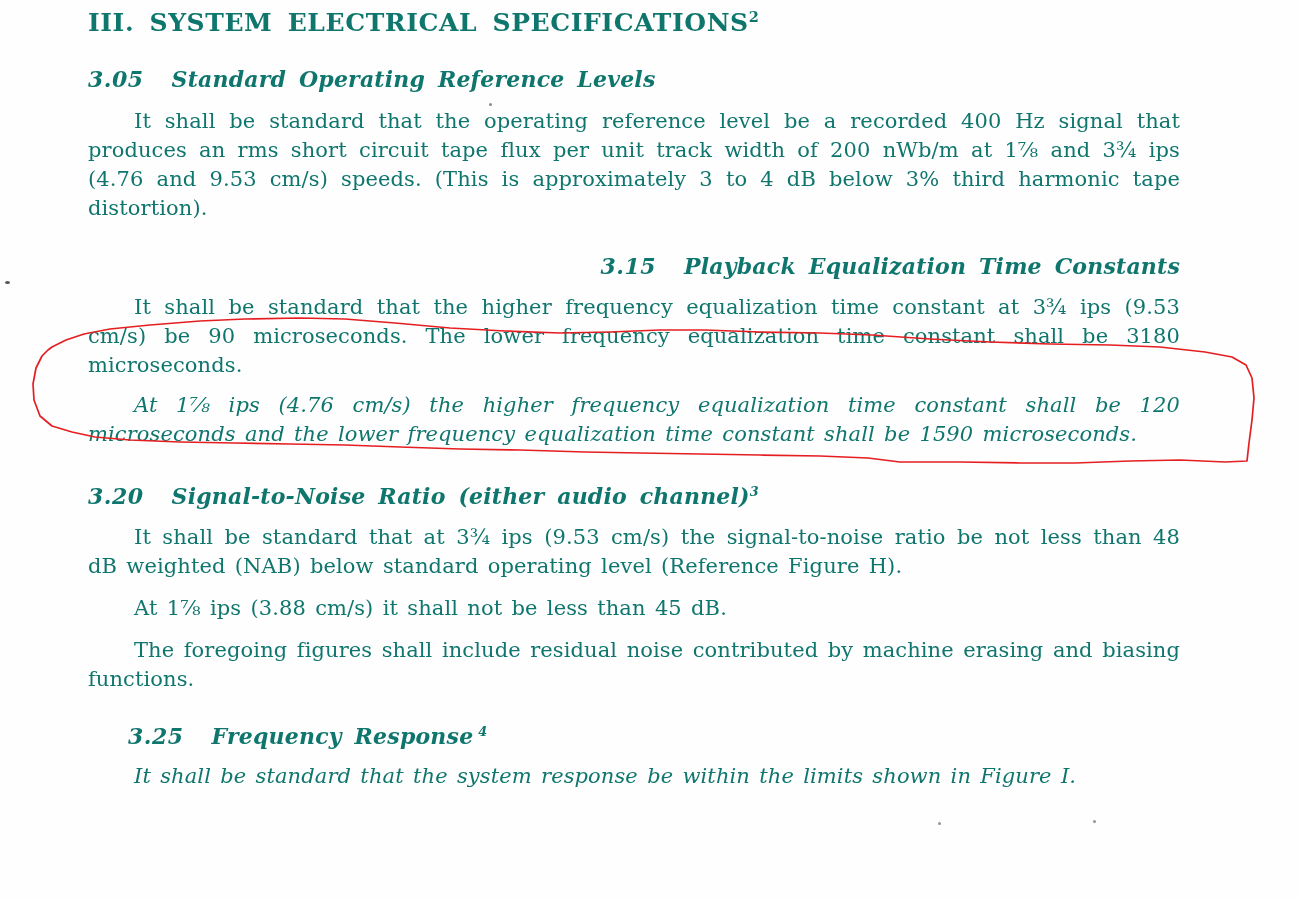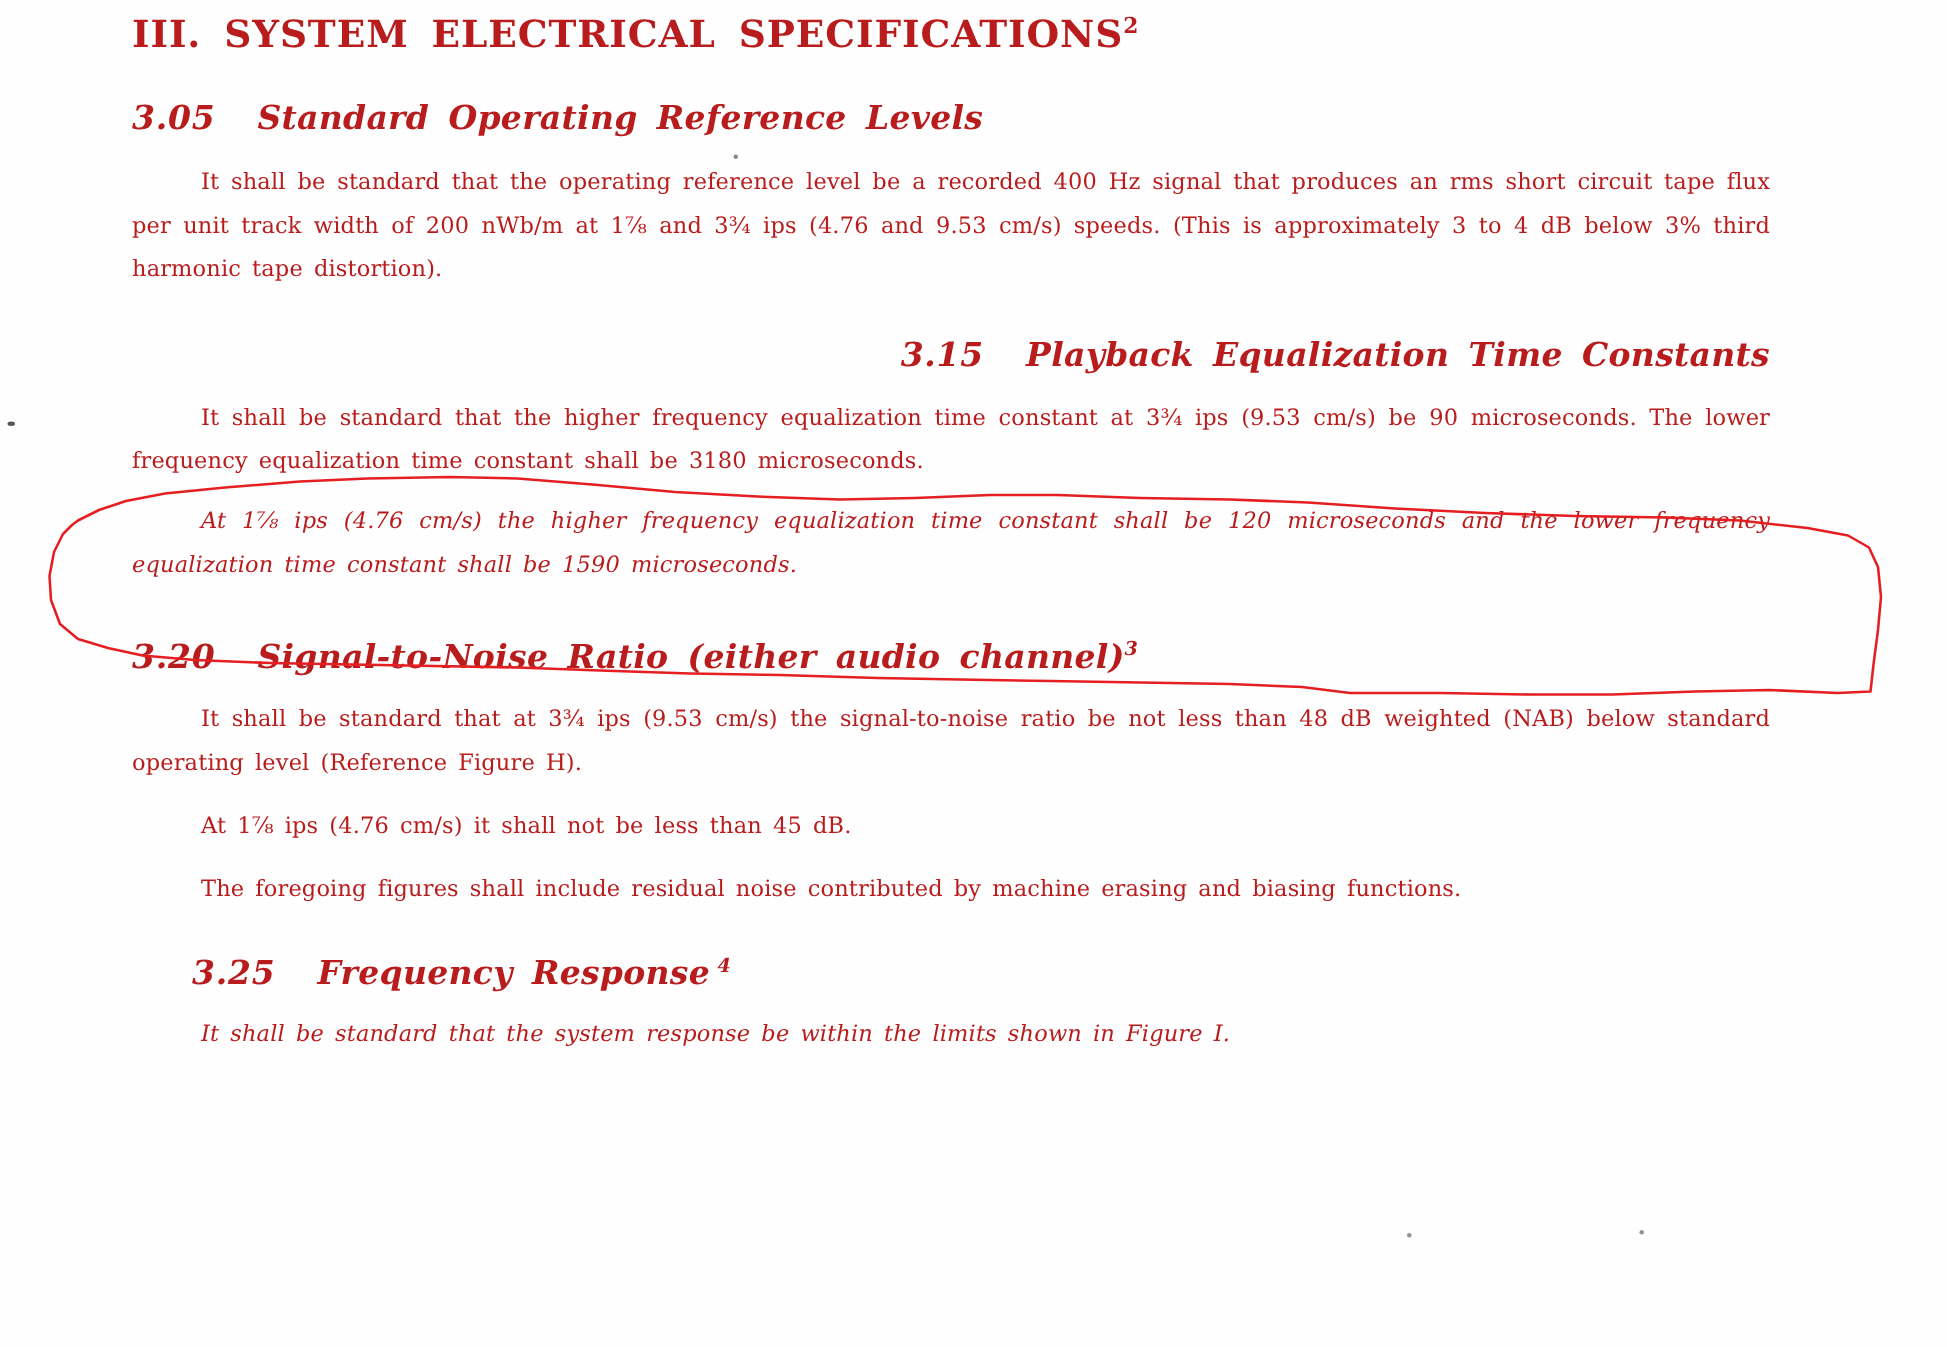--- a/index.html
+++ b/index.html
@@ -7,21 +7,21 @@
     padding: 0;
     background: #ffffff;
   }
   .page {
     position: relative;
     width: 1298px;
     height: 898px;
     background: #fefefe;
     overflow: hidden;
     font-family: "DejaVu Serif", "Liberation Serif", serif;
-    color: #b91c1c;
+    color: #0f766e;
   }
   .content {
     position: absolute;
     left: 88px;
     top: 8px;
     width: 1092px;
   }
   .doc-title {
     margin: 0;
     font-size: 25px;
@@ -45,21 +45,21 @@
     font-style: italic;
   }
   .section-heading .sec-num {
     display: inline-block;
     margin-right: 28px;
     letter-spacing: 0.5px;
   }
   .sup-spaced { margin-left: 5px; }
   .para {
     margin: 12px 0 0 0;
-    font-size: 15px;
+    font-size: 21px;
     line-height: 29px;
     text-align: justify;
     text-indent: 46px;
     word-spacing: 2.5px;
     letter-spacing: 0.1px;
   }
   .para.tight { margin-top: 11px; font-style: italic; }
   .para.gap13 { margin-top: 13px; }
   .section { margin: 0; }
   .sec-3-05 .para:first-of-type { margin-top: 13px; }
@@ -104,21 +104,21 @@
 
     <div class="section sec-3-15">
       <h2 class="section-heading"><span class="sec-num">3.15</span><span>Playback Equalization Time Constants</span></h2>
       <p class="para">It shall be standard that the higher frequency equalization time constant at 3¾ ips (9.53 cm/s) be 90 microseconds. The lower frequency equalization time constant shall be 3180 microseconds.</p>
       <p class="para tight">At 1⅞ ips (4.76 cm/s) the higher frequency equalization time constant shall be 120 microseconds and the lower frequency equalization time constant shall be 1590 microseconds.</p>
     </div>
 
     <div class="section sec-3-20">
       <h2 class="section-heading"><span class="sec-num">3.20</span><span>Signal-to-Noise Ratio (either audio channel)</span><sup>3</sup></h2>
       <p class="para">It shall be standard that at 3¾ ips (9.53 cm/s) the signal-to-noise ratio be not less than 48 dB weighted (NAB) below standard operating level (Reference Figure H).</p>
-      <p class="para gap13">At 1⅞ ips (4.76 cm/s) it shall not be less than 45 dB.</p>
+      <p class="para gap13">At 1⅞ ips (3.88 cm/s) it shall not be less than 45 dB.</p>
       <p class="para gap13">The foregoing figures shall include residual noise contributed by machine erasing and biasing functions.</p>
     </div>
 
     <div class="section sec-3-25">
       <h2 class="section-heading"><span class="sec-num">3.25</span><span>Frequency Response</span><sup class="sup-spaced">4</sup></h2>
       <p class="para tight">It shall be standard that the system response be within the limits shown in Figure I.</p>
     </div>
 
   </div>
 

